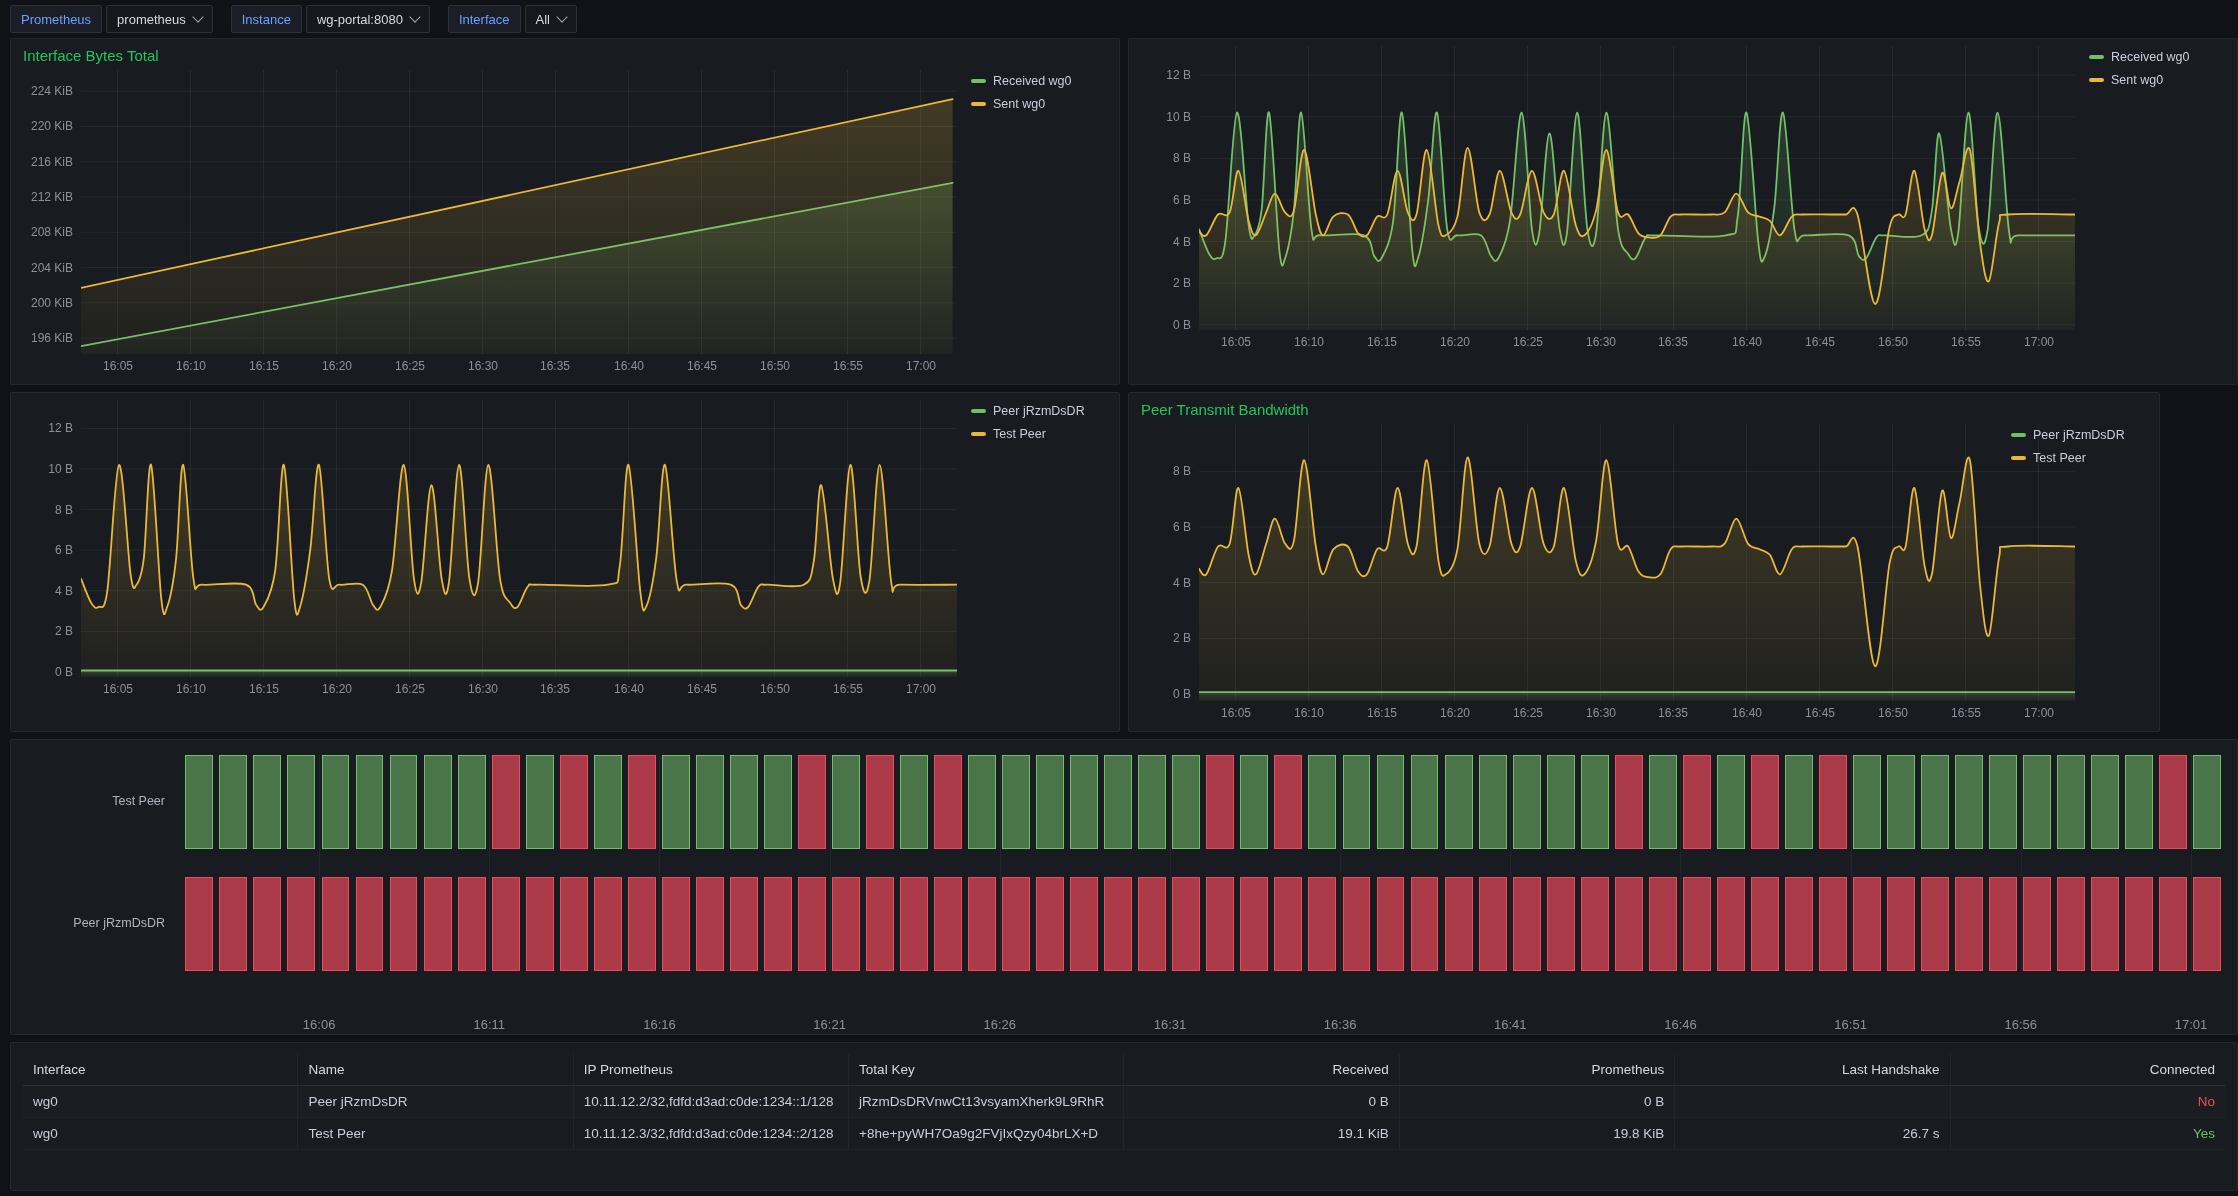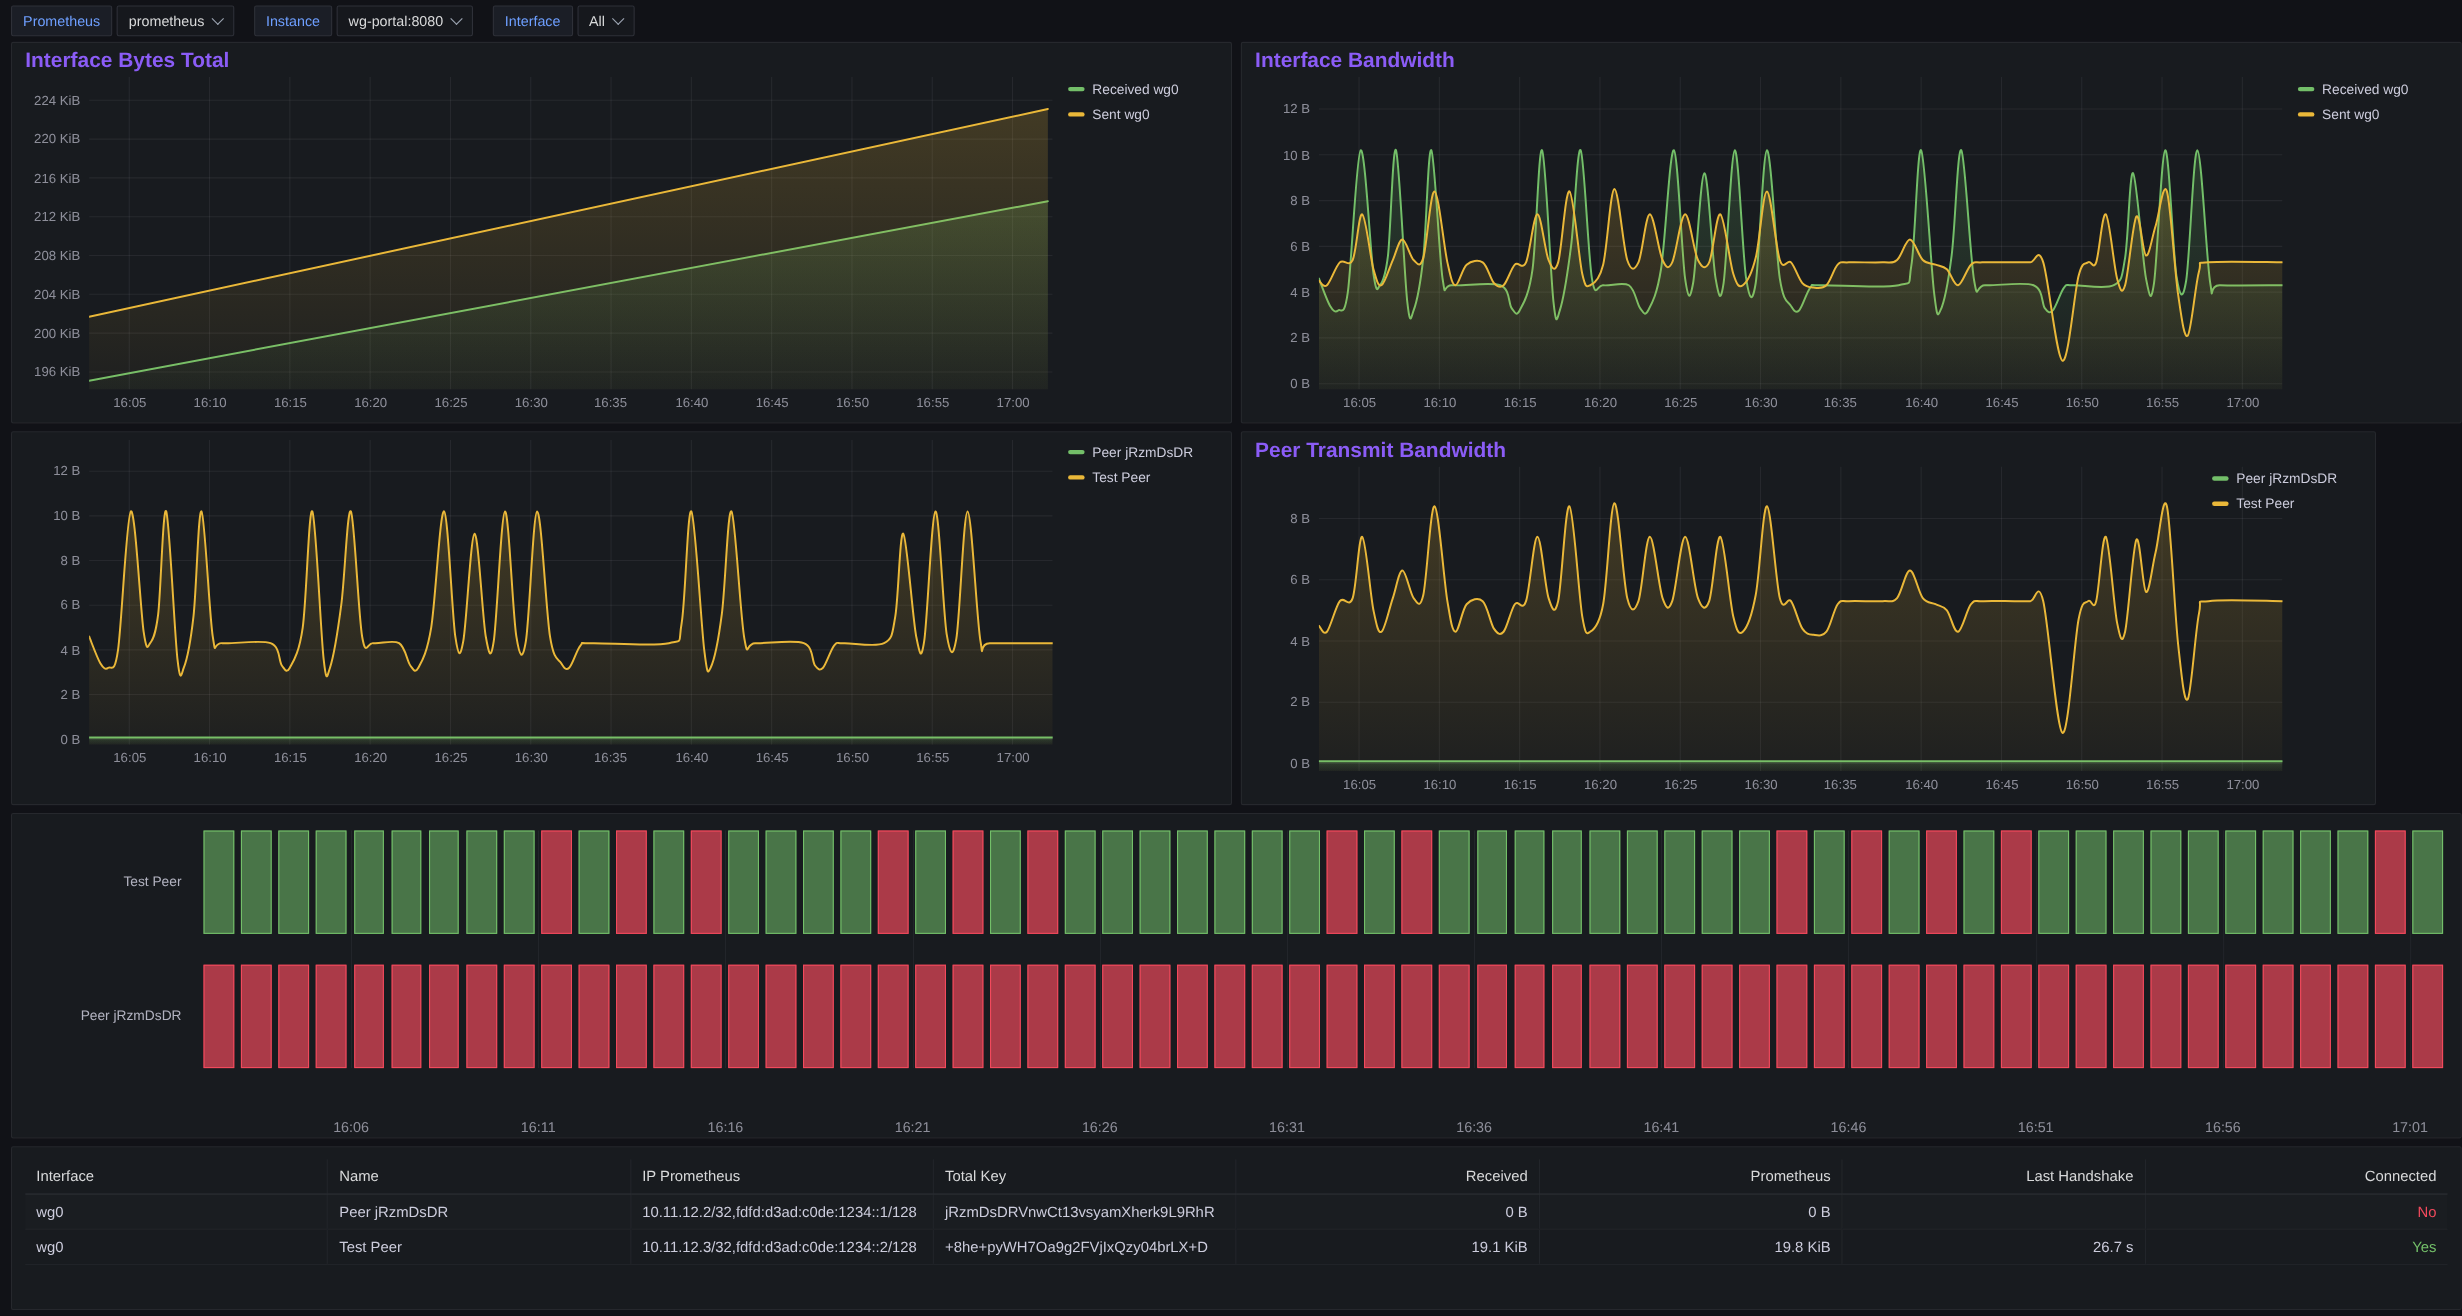--- a/index.html
+++ b/index.html
@@ -17,21 +17,21 @@
          transform:rotate(45deg);margin-top:-4px;}
   
   .panel{position:absolute;background:#181B1F;border:1px solid rgba(204,204,220,0.08);
          border-radius:2px;padding:7px 12px 6px 12px;box-sizing:border-box;}
   .p1{left:10px;top:38px;width:1110px;height:347px;}
   .p2{left:1128px;top:38px;width:1110px;height:347px;}
   .p3{left:10px;top:392px;width:1110px;height:340px;}
   .p4{left:1128px;top:392px;width:1032px;height:340px;}
   .pstatus{left:10px;top:739px;width:2228px;height:296px;}
   .ptable{left:10px;top:1042px;width:2228px;height:149px;}
-  .panel-title{font-size:19px;font-weight:700;color:#8b5cf6;height:24px;line-height:20px;}
+  .panel-title{font-size:15px;font-weight:400;color:#22c55e;height:24px;line-height:20px;}
   
   .ts-body{display:flex;height:calc(100% - 26px);}
   .yaxis{width:58px;position:relative;flex:none;}
   .ylabel{position:absolute;right:8px;font-size:12px;color:rgba(204,204,220,0.65);white-space:nowrap;}
   .plotcol{flex:1;display:flex;flex-direction:column;min-width:0;}
   .plot{flex:1;position:relative;}
   .plot svg{position:absolute;left:0;top:0;}
   .xaxis{height:22px;position:relative;flex:none;}
   .xlabel{position:absolute;top:5px;transform:translateX(-50%);font-size:12px;color:rgba(204,204,220,0.65);}
   .legend{width:136px;flex:none;padding:4px 0 0 14px;}
@@ -159,21 +159,20 @@
         </div>
         <div class="legend-item">
           <span class="swatch" style="background:#EAB839"></span>
           <span class="legend-label">Sent wg0</span>
         </div>
       </div>
   </div>
 </div>
 
 <div class="panel p2">
-  <div class="panel-title">Interface Bandwidth</div>
   <div class="ts-body">
     <div class="yaxis">
         <span class="ylabel" style="top:272px">0 B</span>
         <span class="ylabel" style="top:230px">2 B</span>
         <span class="ylabel" style="top:189px">4 B</span>
         <span class="ylabel" style="top:147px">6 B</span>
         <span class="ylabel" style="top:105px">8 B</span>
         <span class="ylabel" style="top:64px">10 B</span>
         <span class="ylabel" style="top:22px">12 B</span>
       </div>

